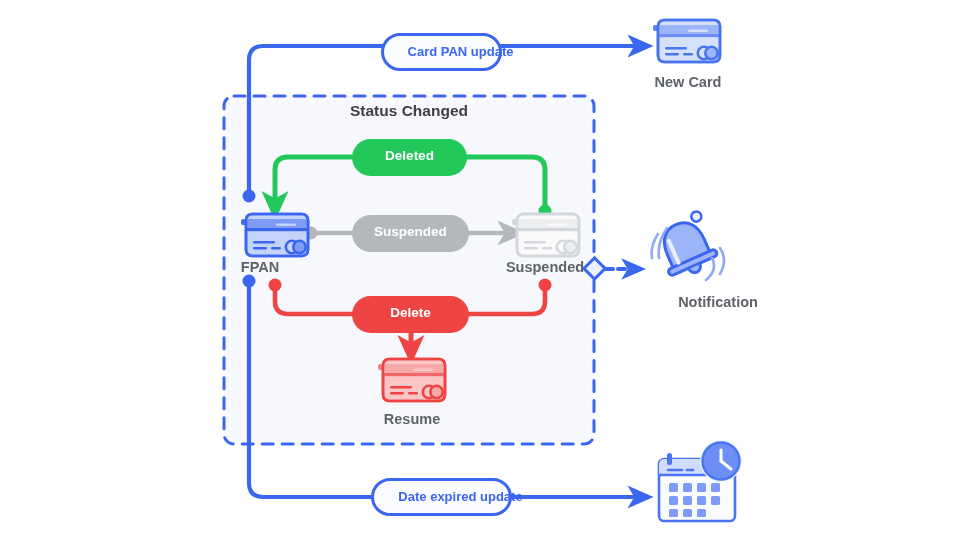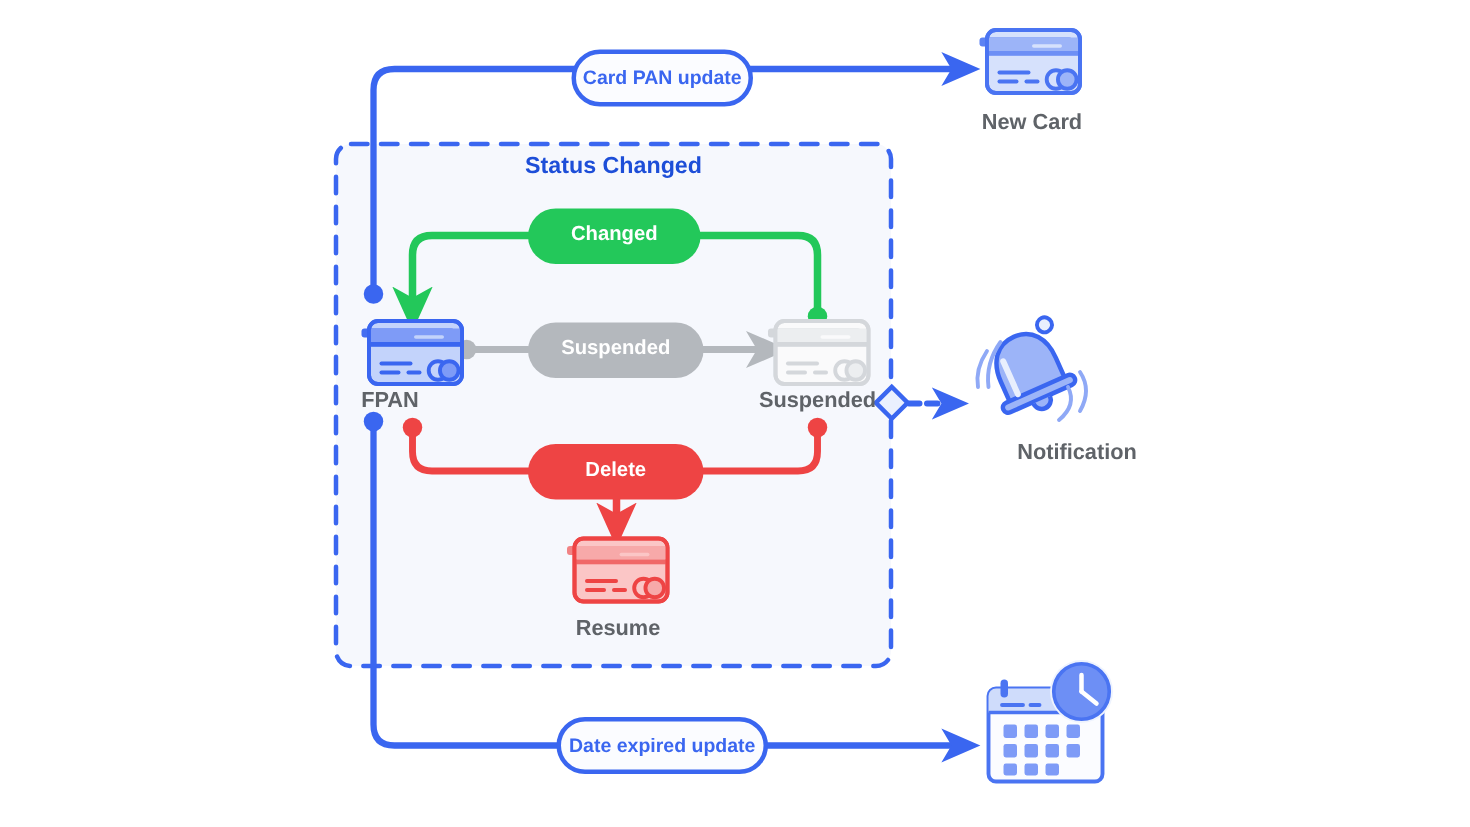--- a/index.html
+++ b/index.html
@@ -34,24 +34,25 @@
     pointer-events:none;
   }
   .bluepill-text{
     position:absolute;
     color:#3a66f0;
     font-size:13px;
     font-weight:700;
     text-align:center;
     white-space:nowrap;
     pointer-events:none;
+    padding-left:19px;
   }
   .title-text{
     position:absolute;
-    color:#1d4ed8;
+    color:#404040;
     font-size:15.5px;
     font-weight:700;
     text-align:center;
     white-space:nowrap;
     pointer-events:none;
   }
 </style>
 </head>
 <body>
 
@@ -222,21 +223,21 @@
       </g>
       <circle cx="66" cy="11" r="21" fill="#eef3fe"></circle>
       <circle cx="66" cy="11" r="18.5" fill="#6d8ff5" stroke="#4a74f2" stroke-width="2.4"></circle>
       <line x1="66" y1="11" x2="66" y2="0" stroke="#ffffff" stroke-width="3" stroke-linecap="round"></line>
       <line x1="66" y1="11" x2="76" y2="19" stroke="#ffffff" stroke-width="3" stroke-linecap="round"></line>
     </g>
   </svg>
 
   <div class="title-text" style="left:224px;top:102px;width:370px;">Status Changed</div>
 
-  <div class="pill-text" style="left:352px;top:148px;width:115px;">Changed</div>
+  <div class="pill-text" style="left:352px;top:148px;width:115px;">Deleted</div>
 
   <div class="pill-text" style="left:352px;top:224px;width:117px;">Suspended</div>
 
   <div class="pill-text" style="left:352px;top:305px;width:117px;">Delete</div>
 
   <div class="bluepill-text" style="left:382px;top:44px;width:119px;">Card PAN update</div>
 
   <div class="bluepill-text" style="left:372px;top:489px;width:139px;">Date expired update</div>
 
   <div class="lbl node-label" style="left:200px;top:259px;width:120px;">FPAN</div>

